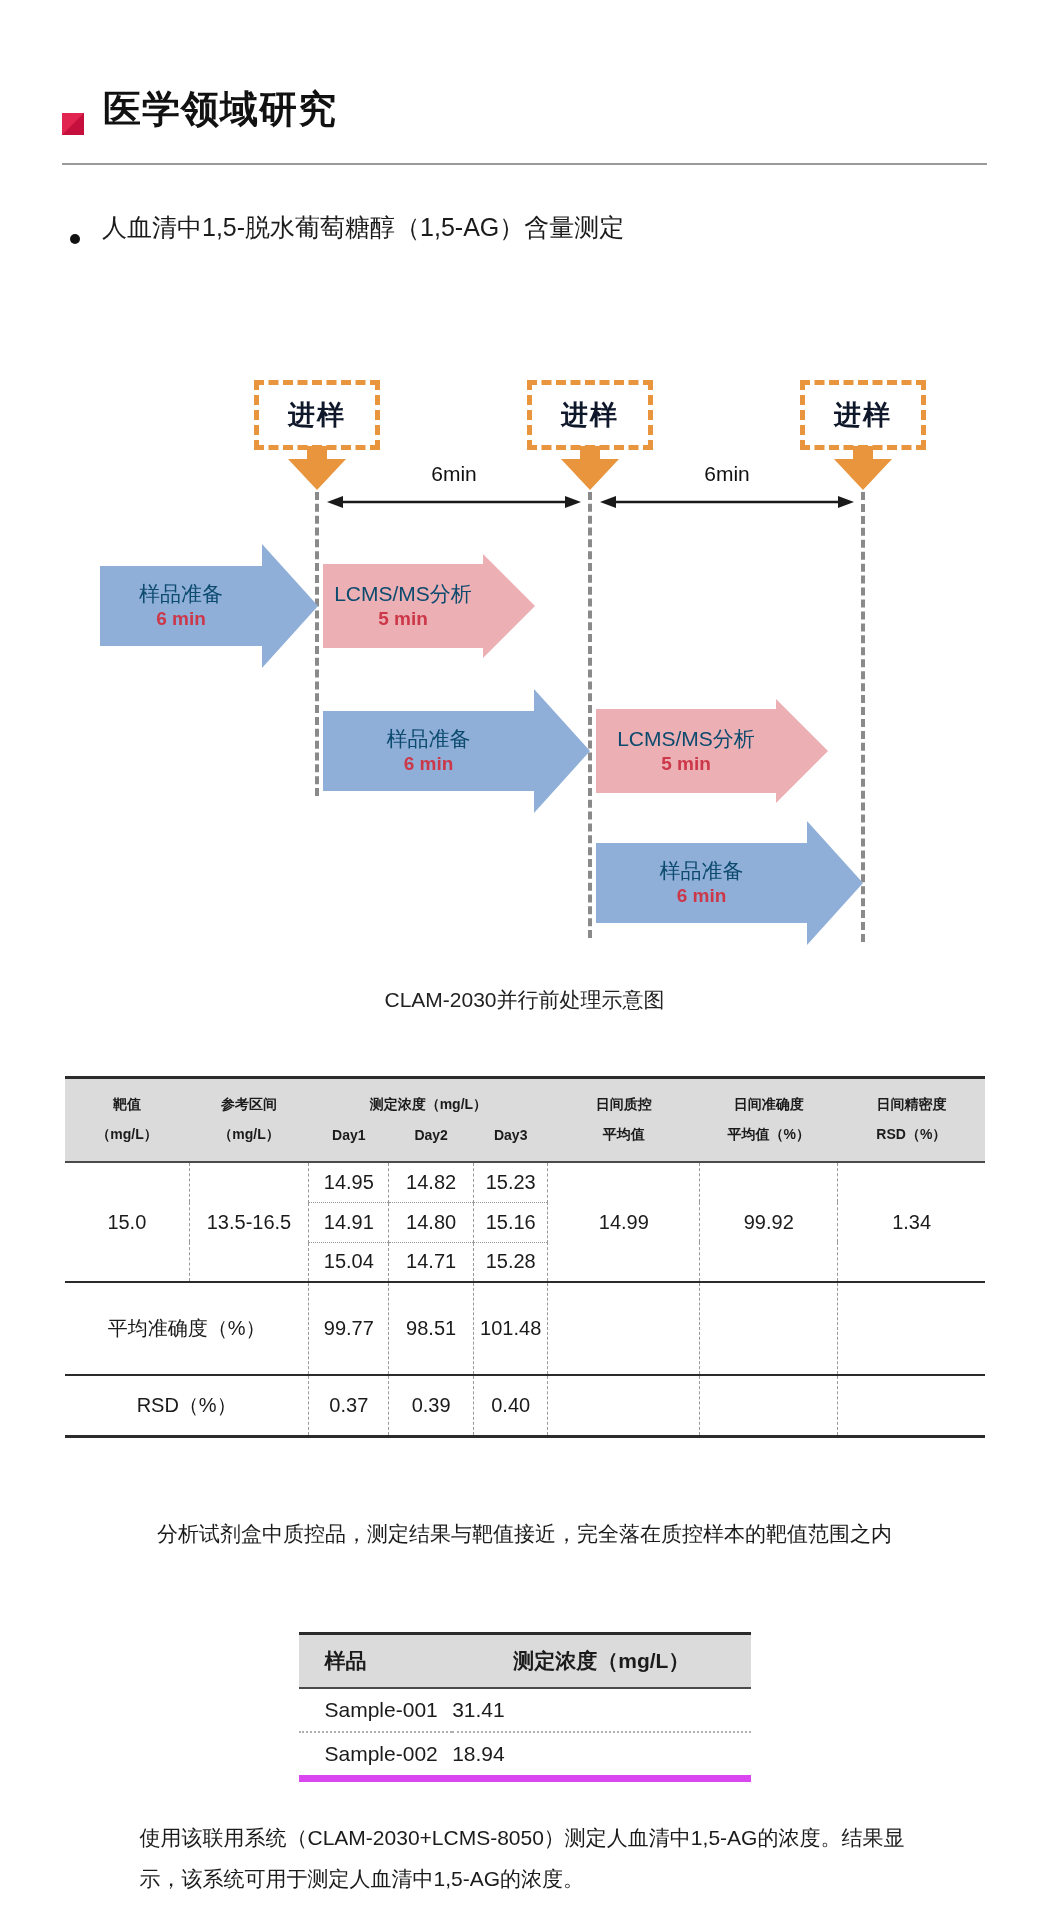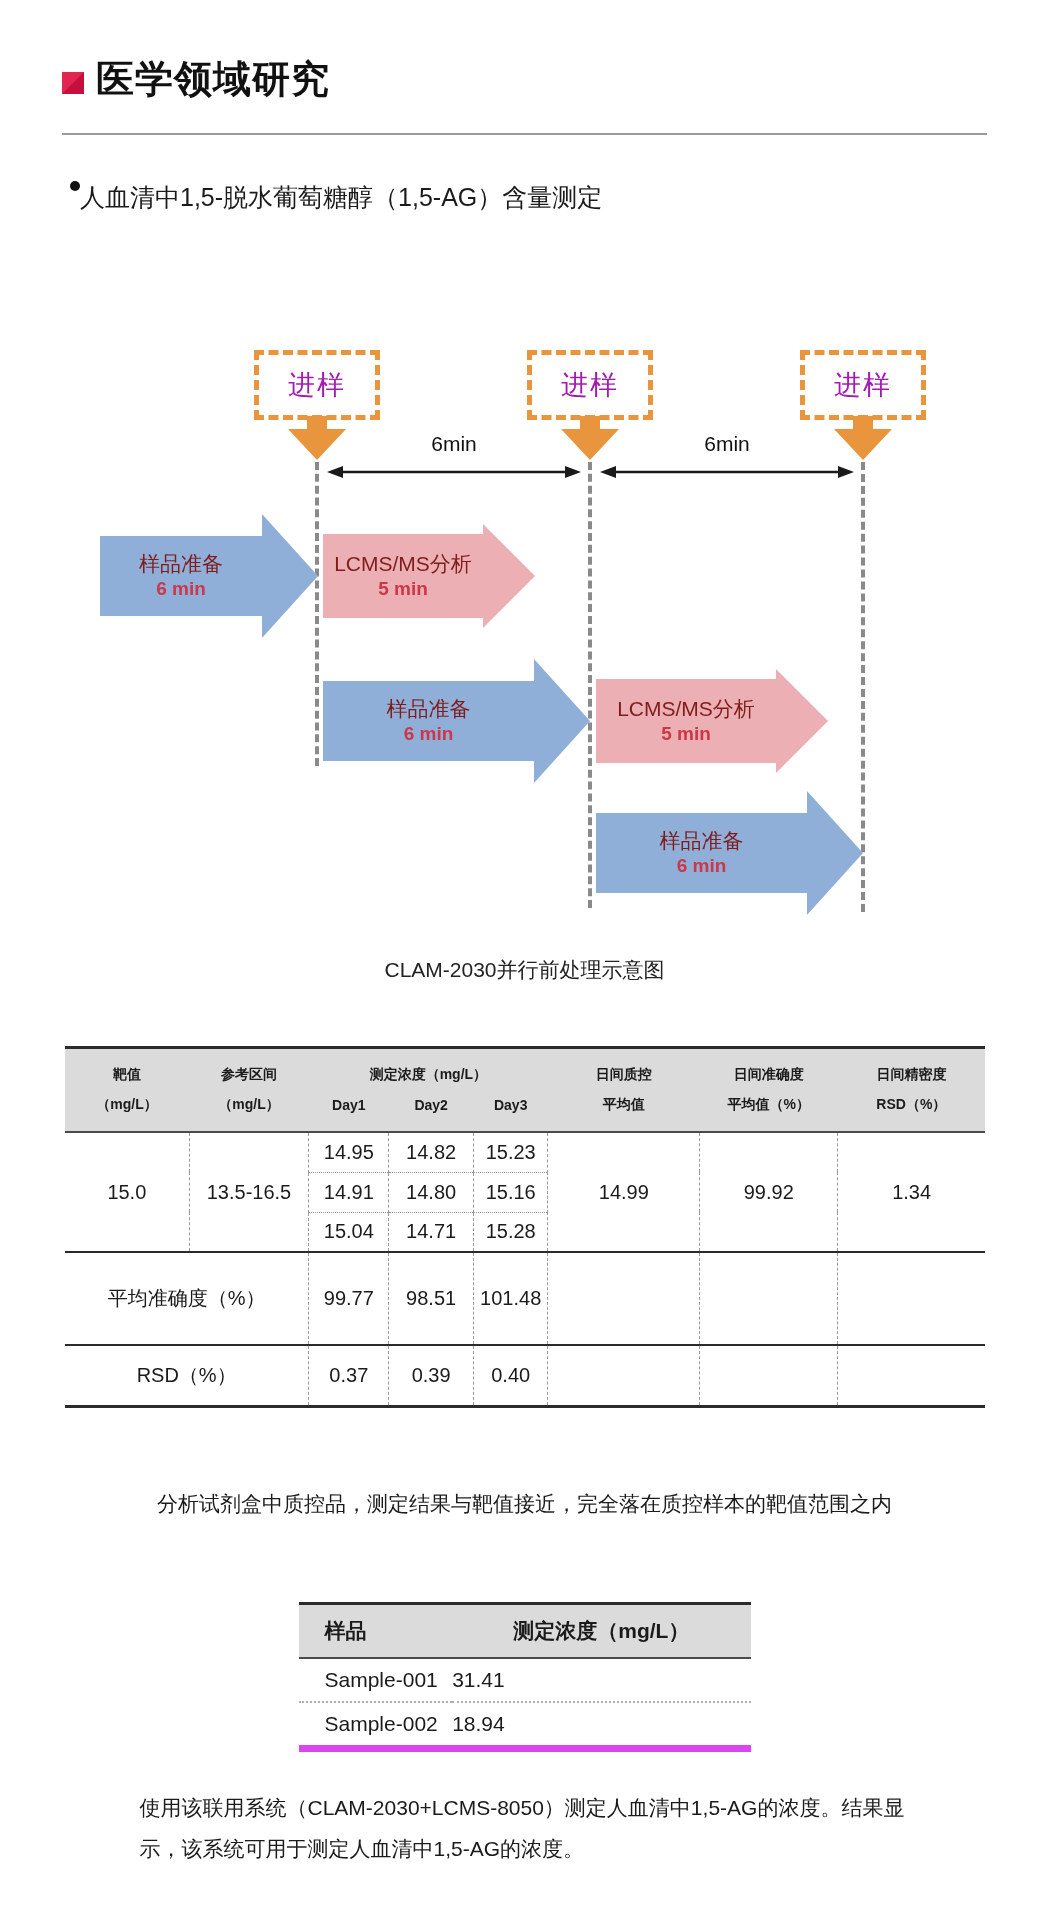--- a/index.html
+++ b/index.html
@@ -7,43 +7,43 @@
   body {
     width:1049px; height:1917px;
     background:#ffffff;
     font-family:"Liberation Sans","DejaVu Sans",sans-serif;
     color:#1c1c1c;
     overflow:hidden;
     position:relative;
   }
 
   
-  .title-row { padding-top:54px; margin-left:62px; display:flex; align-items:center; gap:12px; }
+  .title-row { padding-top:84px; margin-left:62px; display:flex; align-items:flex-end; gap:19px; }
   .accent-square {
     width:22px; height:22px; margin-top:6px;
     background:linear-gradient(135deg,#E12450 49%,#C50F3C 51%);
     flex:0 0 auto;
   }
   .page-title { font-size:38px; font-weight:600; color:#111; letter-spacing:1px; }
   .rule { border:none; border-top:2px solid #9a9a9a; margin:28px 62px 0 62px; }
 
-  .bullet-row { margin:46px 0 0 70px; display:flex; align-items:flex-start; }
+  .bullet-row { margin:46px 0 0 70px; display:flex; align-items:flex-end; gap:22px; }
   .bullet-dot { width:10px; height:10px; border-radius:50%; background:#111; flex:0 0 auto; }
   .bullet-text { font-size:25px; color:#1b1b1b; }
 
   
   .diagram { position:relative; margin-top:132px; height:600px; width:1049px; }
 
   .inj-box {
     position:absolute; top:4px; width:126px; height:70px;
     border:5px dashed #E8953D;
     display:flex; align-items:center; justify-content:center;
     background:#fff;
   }
-  .inj-box span { font-size:27px; color:#a21caf; letter-spacing:2px; }
+  .inj-box span { font-size:27px; color:#0f172a; letter-spacing:2px;font-weight:bold; }
 
   .down-arrow { position:absolute; top:70px; }
 
   .vline { position:absolute; width:0; border-left:4px dashed #8a8a8a; top:116px; }
 
   .interval { position:absolute; width:254px; text-align:center; }
   .interval-label { position:absolute; width:254px; text-align:center; font-size:21px; color:#111; top:86px; }
 
   .parrow { position:absolute; display:flex; align-items:center; }
   .parrow .body {
@@ -54,21 +54,21 @@
     width:0; height:0;
     border-top:62px solid transparent; border-bottom:62px solid transparent;
     border-left:56px solid #8FAFD9;
   }
   .parrow.pink .body { background:#EBAFB4; height:84px; }
   .parrow.pink .head {
     width:0; height:0;
     border-top:52px solid transparent; border-bottom:52px solid transparent;
     border-left:52px solid #EBAFB4;
   }
-  .plabel { font-size:21px; color:#7f1d1d; line-height:1.25; }
+  .plabel { font-size:21px; color:#0c4a6e; line-height:1.25; }
   .ptime  { font-size:19px; color:#CC3849; font-weight:600; line-height:1.25; }
 
   .diagram-caption { margin-top:10px; text-align:center; font-size:21px; color:#222; }
 
   
   table.qc {
     border-collapse:collapse; table-layout:fixed;
     width:920px; margin:62px 64px 0 65px;
     border-top:3px solid #2b2b2b; border-bottom:3px solid #2b2b2b;
   }

